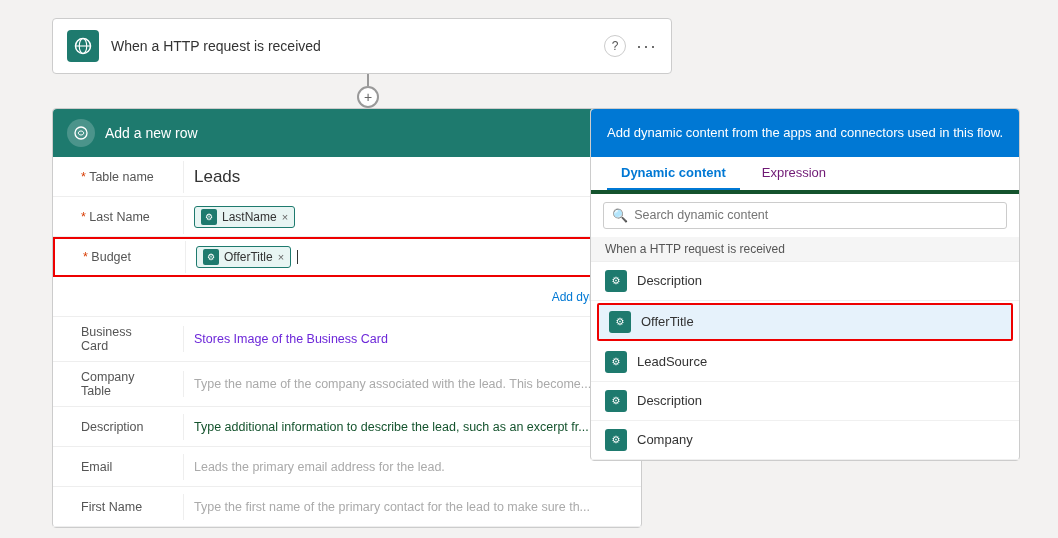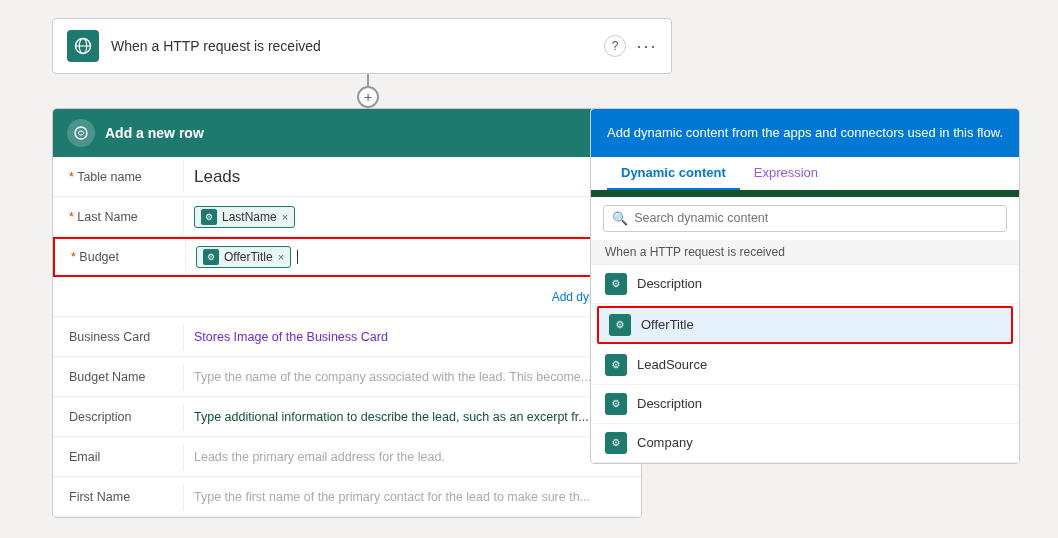--- a/index.html
+++ b/index.html
@@ -121,35 +121,35 @@
       height: 28px;
       background: rgba(255,255,255,0.2);
       border-radius: 50%;
       display: flex;
       align-items: center;
       justify-content: center;
       font-size: 14px;
     }
     .main-card-header-title {
       font-size: 14px;
-      font-weight: 700;
+      font-weight: 400;
     }
 
     .form-body {
       padding: 0;
     }
     .form-row {
       display: flex;
       align-items: center;
       border-bottom: 1px solid #eee;
       min-height: 40px;
     }
     .form-label {
       width: 130px;
-      padding: 8px 16px;
+      padding: 8px 28px;
       color: #555;
       font-size: 12.5px;
       flex-shrink: 0;
     }
     .form-label.required::before {
       content: '* ';
       color: #d83b01;
     }
     .form-value {
       flex: 1;
@@ -246,28 +246,29 @@
       border-radius: 4px 4px 0 0;
     }
     .right-panel-header-text {
       color: white;
       font-size: 13px;
       line-height: 1.5;
     }
 
     .right-panel-tabs {
       display: flex;
-      border-bottom: 7px solid #14532d;
+      border-bottom: 4px solid #14532d;
       padding: 0 16px;
+      gap: 8px;
     }
     .tab {
       padding: 8px 14px;
       font-size: 13px;
       cursor: pointer;
-      color: #8b5cf6;
+      color: #701a75;
       border-bottom: 2px solid transparent;
     }
     .tab.active {
       color: #0078d4;
       border-bottom: 2px solid #0078d4;
       font-weight: 600;
     }
 
     .search-box {
       display: flex;
@@ -404,21 +405,21 @@
       <div class="add-dynamic-link">Add dynamic...</div>
     </div>
 
 
     <div class="form-row">
       <div class="form-label">Business Card</div>
       <div class="form-value" style="color:#6d28d9;">Stores Image of the Business Card</div>
     </div>
 
     <div class="form-row">
-      <div class="form-label">Budget Name</div>
+      <div class="form-label">Company Table</div>
       <div class="form-value" style="color:#aaa;">Type the name of the company associated with the lead. This become...</div>
     </div>
 
     <div class="form-row">
       <div class="form-label">Description</div>
       <div class="form-value" style="color:#14532d;">Type additional information to describe the lead, such as an excerpt fr...</div>
     </div>
 
     <div class="form-row">
       <div class="form-label">Email</div>

